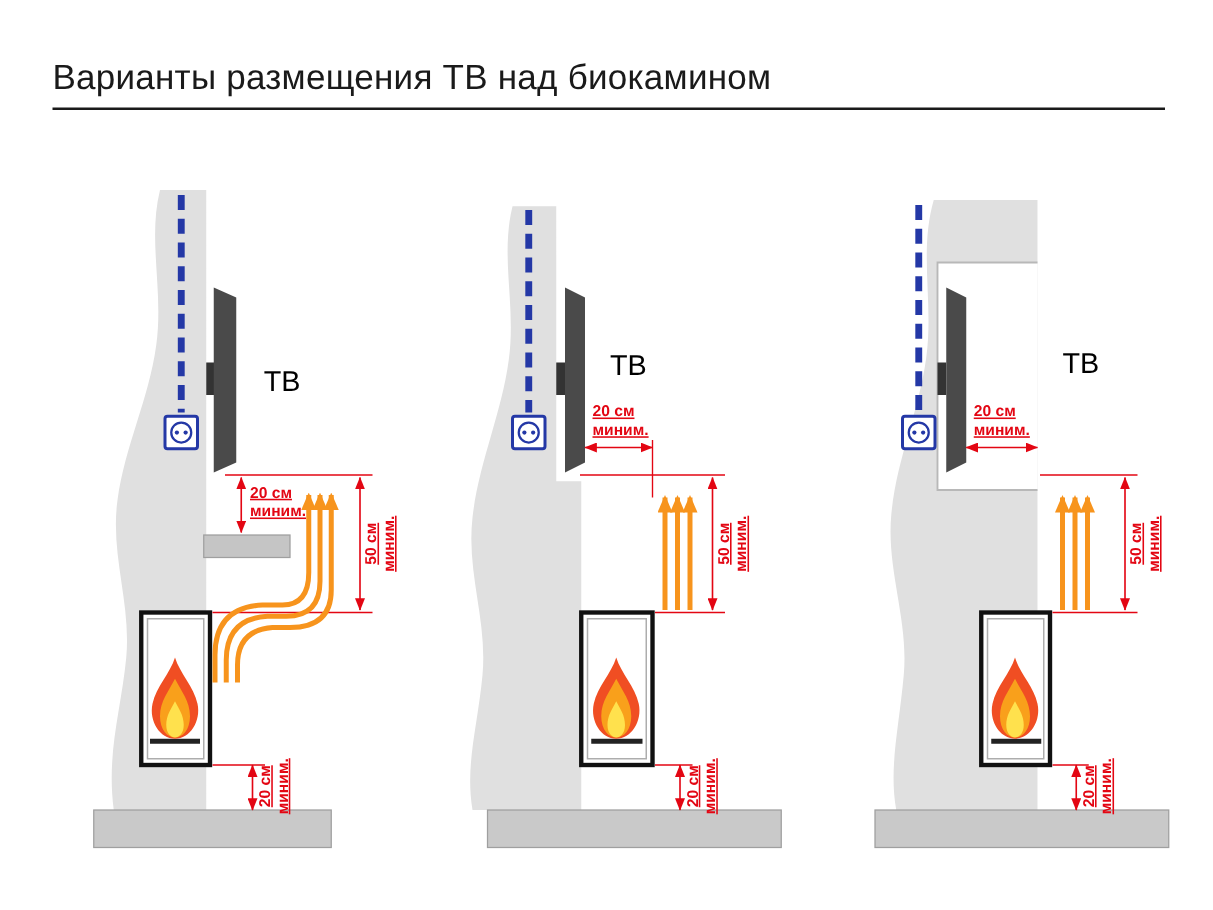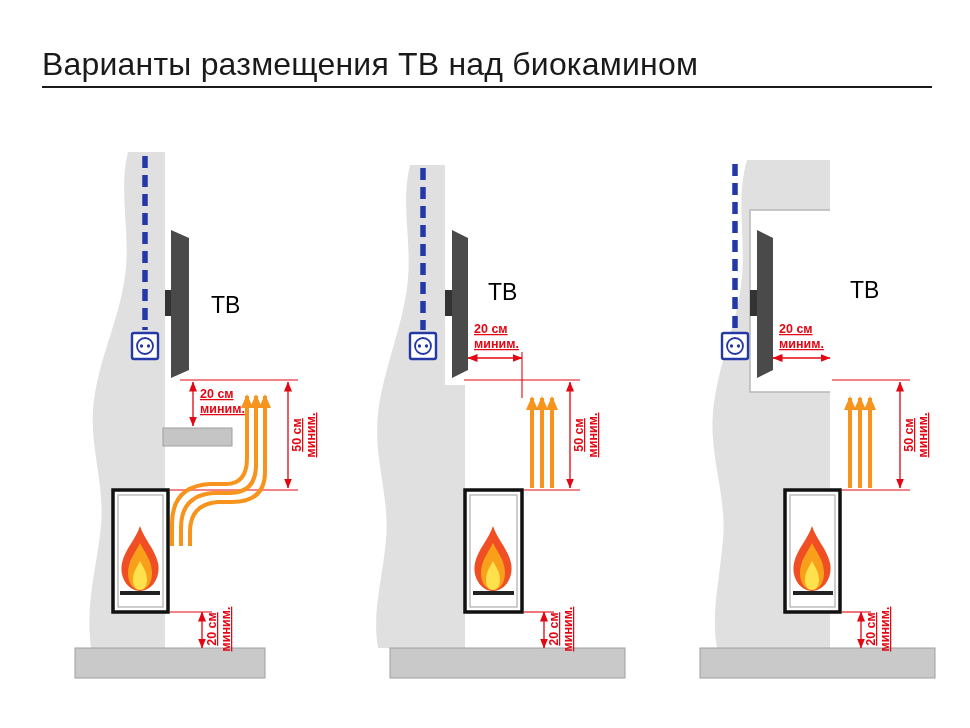--- a/index.html
+++ b/index.html
@@ -1,18 +1,18 @@
 <!DOCTYPE html>
 <html style="--ink: #1a1a1a; --red: #e30613; --orange: #f7941d; --blue: #2438a6; --wall: #e0e0e0; --floor: #c9c9c9; --tv-panel: #4a4a4a; --flame-outer: #f04e23; --flame-mid: #f9a01b; --flame-inner: #ffe14d;"><head>
 <meta charset="utf-8">
 <style>
   html,body{margin:0;padding:0;background:#fff;}
   body{width:970px;height:728px;position:relative;overflow:hidden;
        font-family:"Liberation Sans",sans-serif;}
-  .page-title{position:absolute;left:42px;top:46px;font-size:32px;
+  .page-title{position:absolute;left:42px;top:46px;font-size:28px;
               color:var(--ink);letter-spacing:.2px;}
   .title-rule{position:absolute;left:42px;top:86px;width:890px;height:2px;
               background:var(--ink);}
   .panel{position:absolute;top:140px;width:310px;height:560px;}
   .p1{left:30px;} .p2{left:340px;} .p3{left:645px;}
 
   .wall{fill:var(--wall);}
   .floor{fill:var(--floor);stroke:#9f9f9f;stroke-width:1;}
   .shelf{fill:#c5c5c5;stroke:#9f9f9f;stroke-width:1;}
   .niche{fill:#fff;stroke:#b8b8b8;stroke-width:1.5;}

